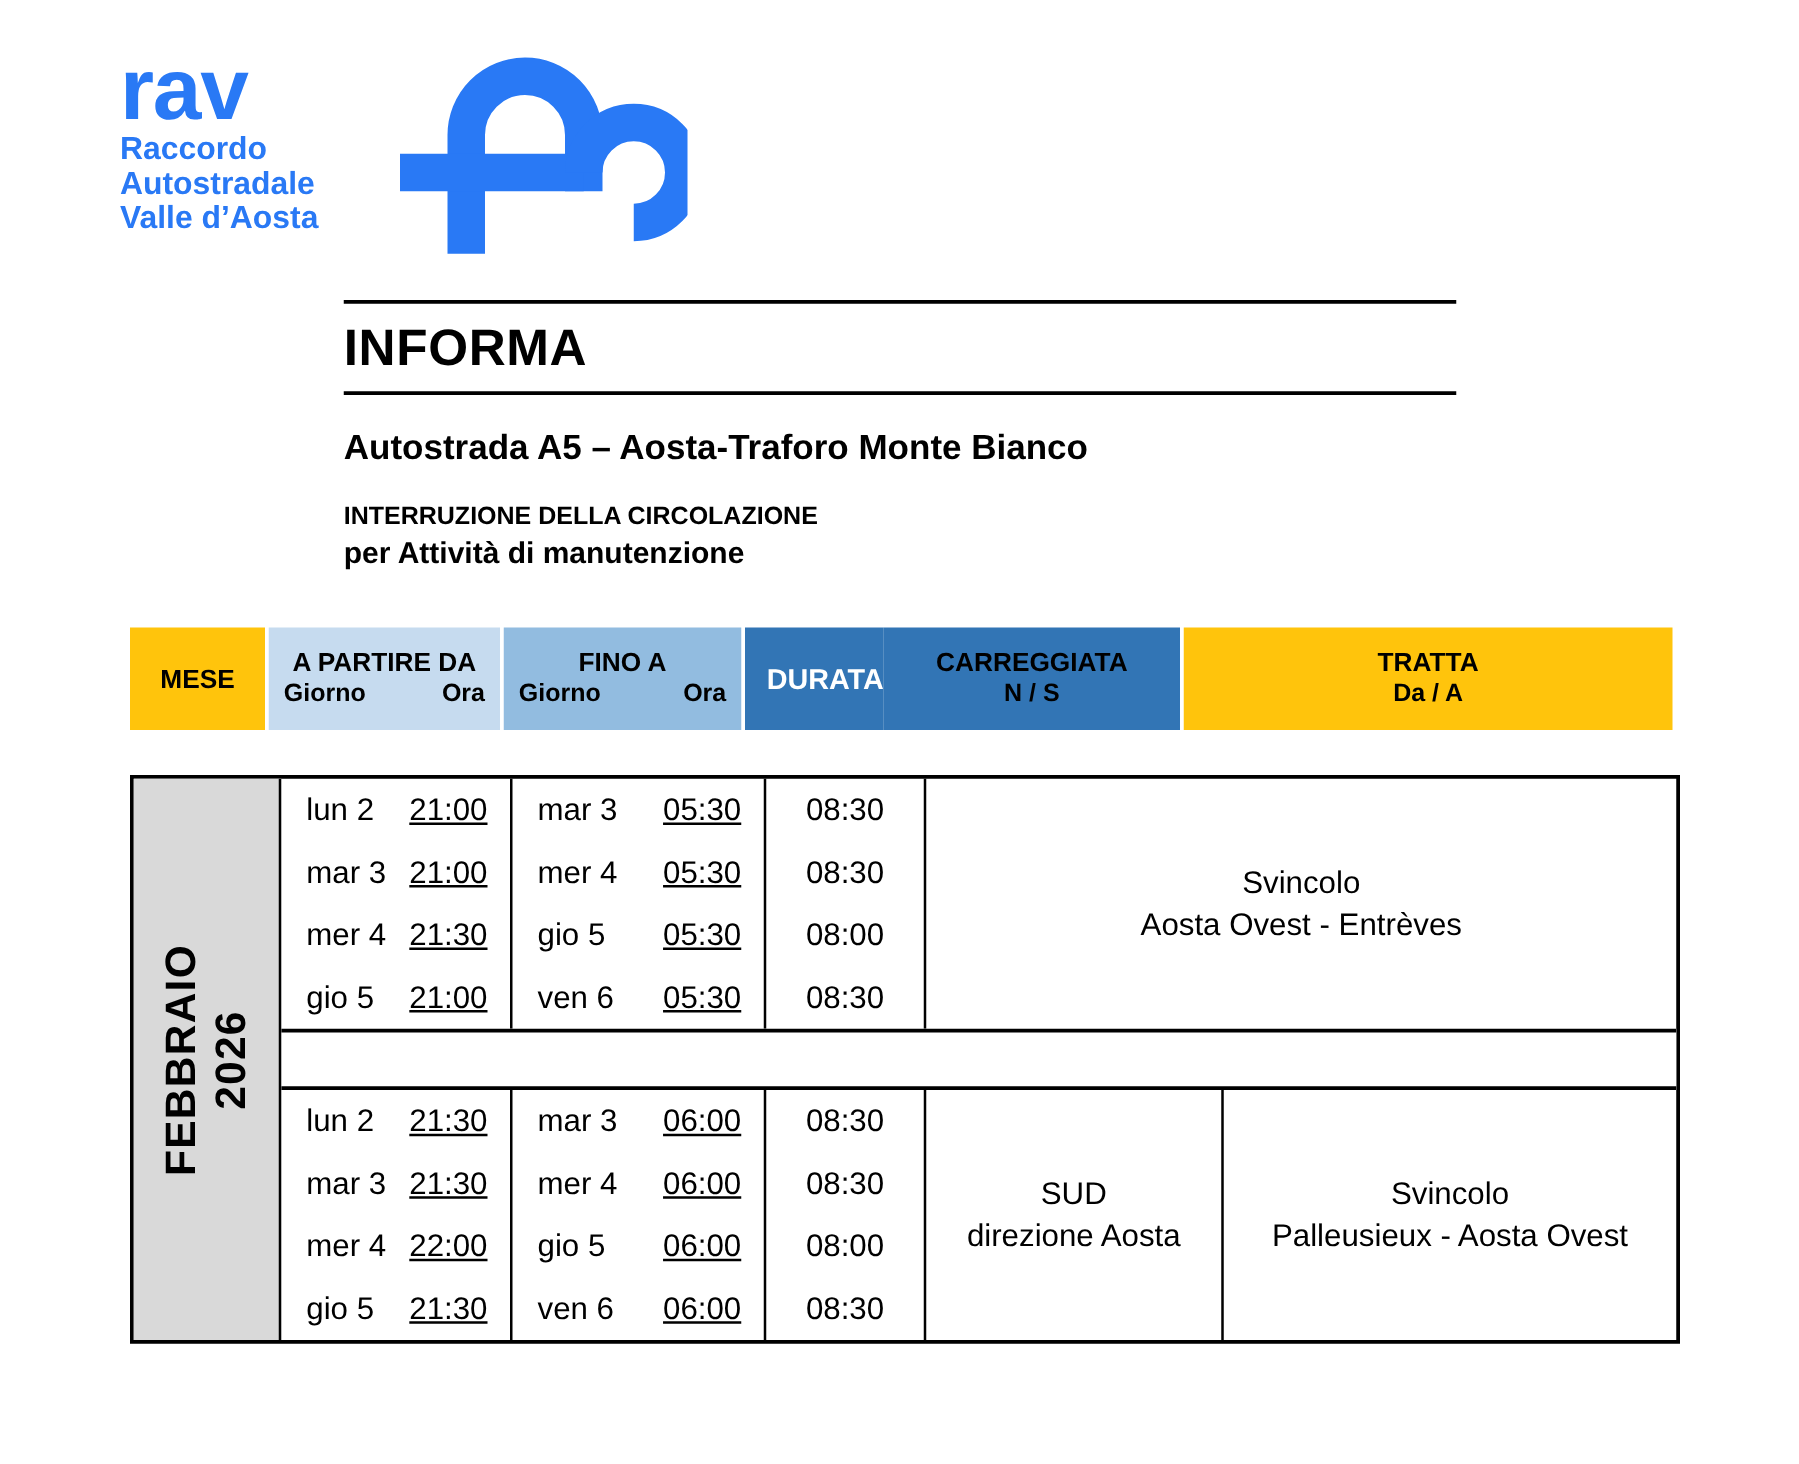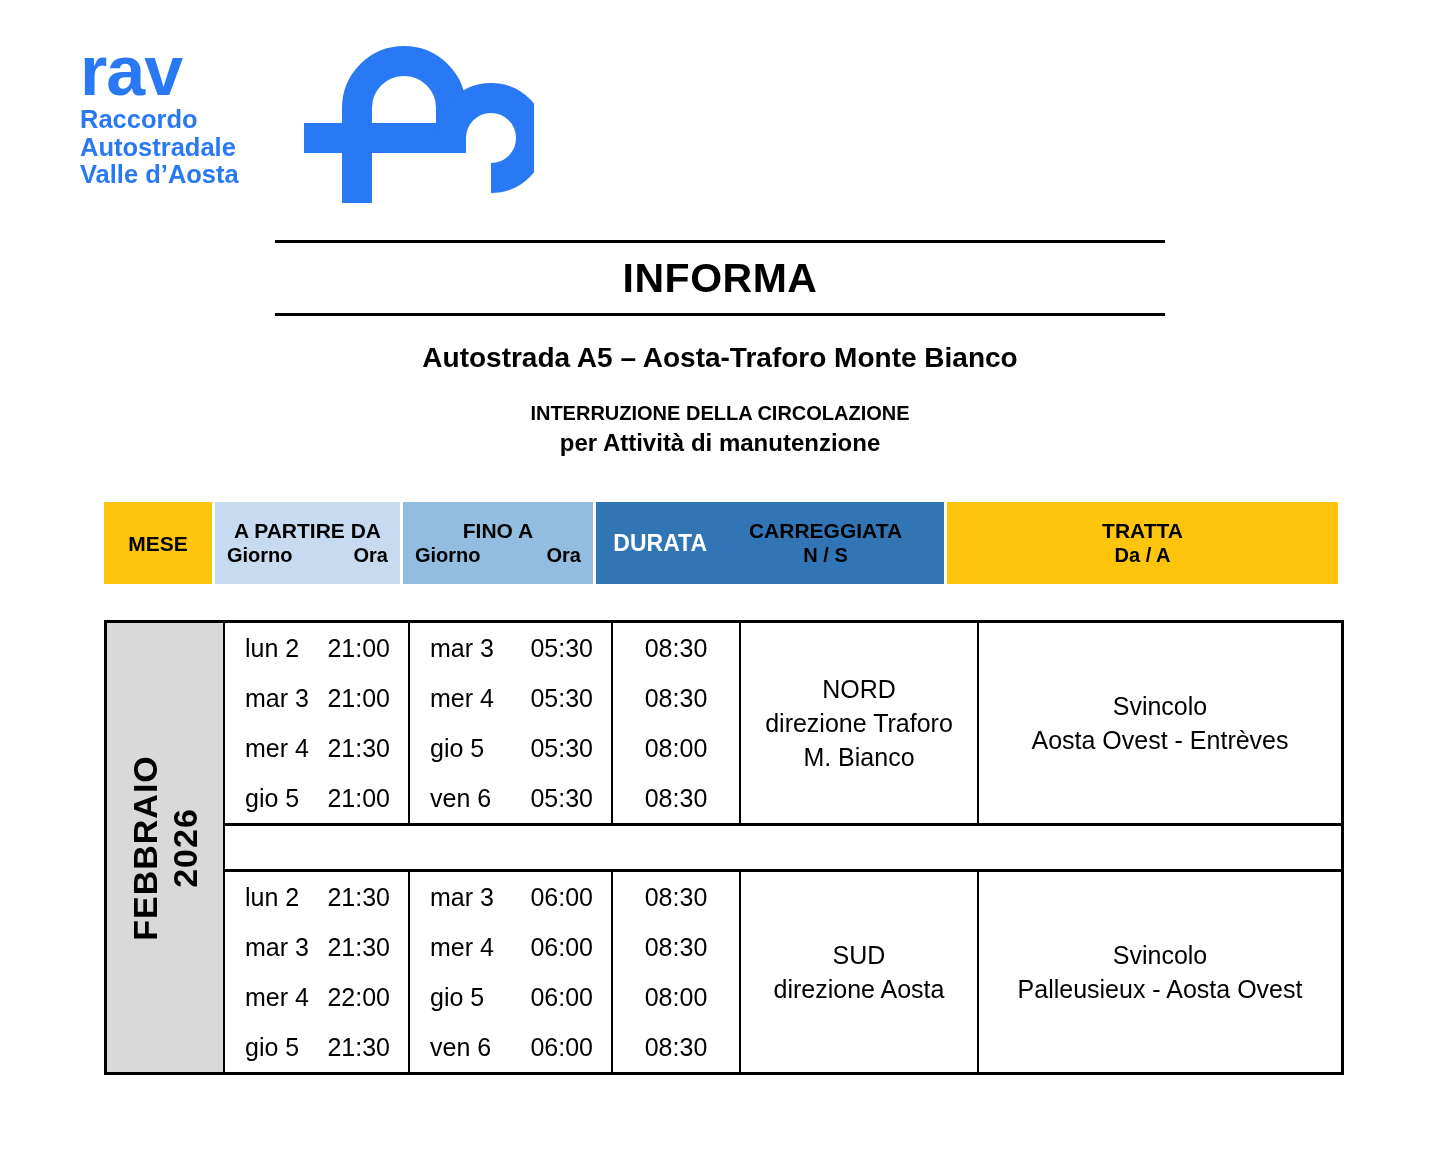--- a/index.html
+++ b/index.html
@@ -12,21 +12,21 @@
     height: 1171px;
     font-family: "Liberation Sans", sans-serif;
     color: #000000;
     position: relative;
     overflow: hidden;
   }
 
   
   #logo-block {
     position: absolute;
-    left: 80px;
+    left: 96px;
     top: 36px;
     width: 470px;
     height: 190px;
   }
   #logo-wordmark {
     position: absolute;
     left: 0;
     top: 0;
     width: 230px;
   }
@@ -53,21 +53,20 @@
     left: 214px;
     top: -3px;
   }
 
   
   #doc-header {
     position: absolute;
     left: 275px;
     top: 240px;
     width: 890px;
-    text-align: center;
   }
   .rule {
     height: 0;
     border-top: 3px solid #000;
     width: 100%;
   }
   #informa-title {
     font-weight: bold;
     font-size: 41px;
     line-height: 70px;
@@ -216,21 +215,21 @@
     box-sizing: border-box;
   }
   .col-from .dcell, .col-to .dcell {
     justify-content: space-between;
     padding: 0 18px 0 20px;
   }
   .col-dur .dcell {
     justify-content: center;
   }
   .dcell .day { text-align: left; }
-  .dcell .time { text-align: right; }
+  .dcell .time { text-align: right; text-decoration: underline; }
 </style>
 </head>
 <body>
 
 <div id="logo-block">
   <div id="logo-wordmark">
     <div class="logo-rav">rav</div>
     <div class="logo-sub">Raccordo</div>
     <div class="logo-sub">Autostradale</div>
     <div class="logo-sub">Valle d’Aosta</div>
@@ -341,27 +340,20 @@
           <div class="dcell">
             <span>08:30</span>
           </div>
           <div class="dcell">
             <span>08:00</span>
           </div>
           <div class="dcell">
             <span>08:30</span>
           </div>
         </div>
-        <div class="col-carr">
-          <div>
-            <div>NORD</div>
-            <div>direzione Traforo</div>
-            <div>M. Bianco</div>
-          </div>
-        </div>
         <div class="col-tratta">
           <div>
             <div>Svincolo</div>
             <div>Aosta Ovest - Entrèves</div>
           </div>
         </div>
       </div>
       <div class="spacer-row"></div>
       <div class="block">
         <div class="col-from">

